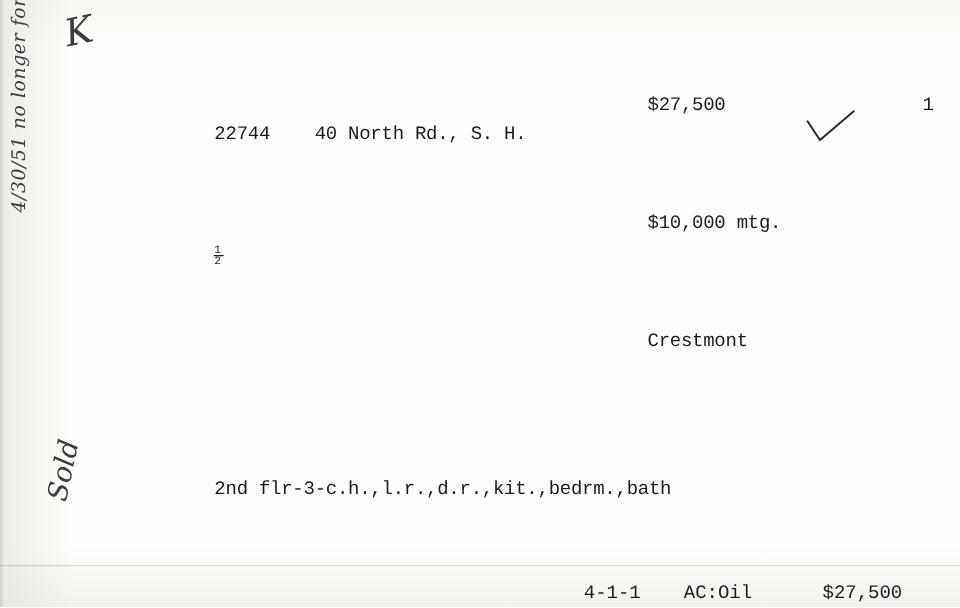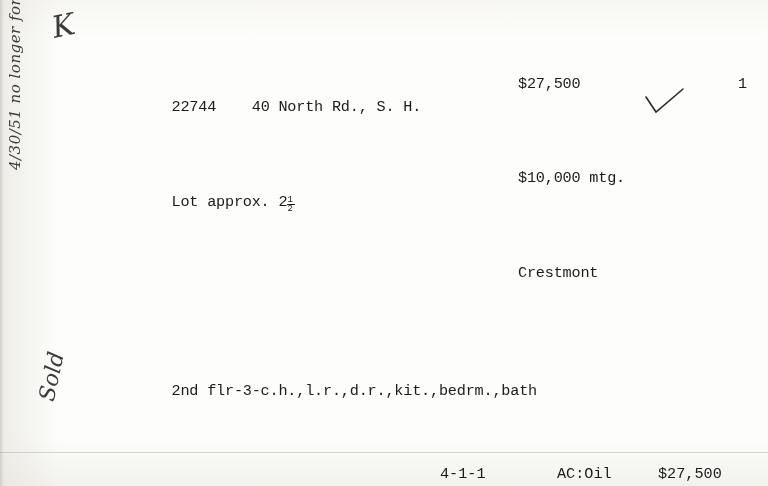--- a/index.html
+++ b/index.html
@@ -118,22 +118,22 @@
   
   #bottom-line {
     position: absolute;
     left: 118px;
     top: 463px;
     width: 640px;
     font-size: 15.2px;
     line-height: 22px;
     white-space: pre;
   }
-  #bottom-line .b2 { position: absolute; left: 322px; top: 0; text-align: right; }
-  #bottom-line .b3 { position: absolute; left: 439px; top: 0; font-family: Liberation Mono, monospace; }
+  #bottom-line .b2 { position: absolute; left: 349px; top: 0; text-align: right; }
+  #bottom-line .b3 { position: absolute; left: 429px; top: 0; font-family: Liberation Mono, monospace; }
   #bottom-line .b4 { position: absolute; left: 540px; top: 0; }
   
   #rule {
     position: absolute;
     left: 0;
     top: 452px;
     width: 768px;
     height: 1px;
     background: rgba(150,148,140,0.35);
   }
@@ -162,21 +162,21 @@
 
   <div class="typed">
 
     <div class="ln">
       <span>22744</span><span>    </span><span>40 North Rd., S. H.</span>
       <span class="col2">$27,500</span>
       <span class="col3">1</span>
     </div>
 
     <div class="ln">
-      <span>Lot approx. 2</span><span class="frac"><span class="n">1</span><span class="bar"></span><span class="d">2</span></span>
+      <span class="frac"><span class="n">1</span><span class="bar"></span><span class="d">2</span></span>
       <span class="col2">$10,000 mtg.</span>
     </div>
 
     <div class="ln">
       <span class="col2">Crestmont</span>
     </div>
 
     <div class="ln">
       <span>2nd flr-3-c.h.,l.r.,d.r.,kit.,bedrm.,bath</span>
     </div>

